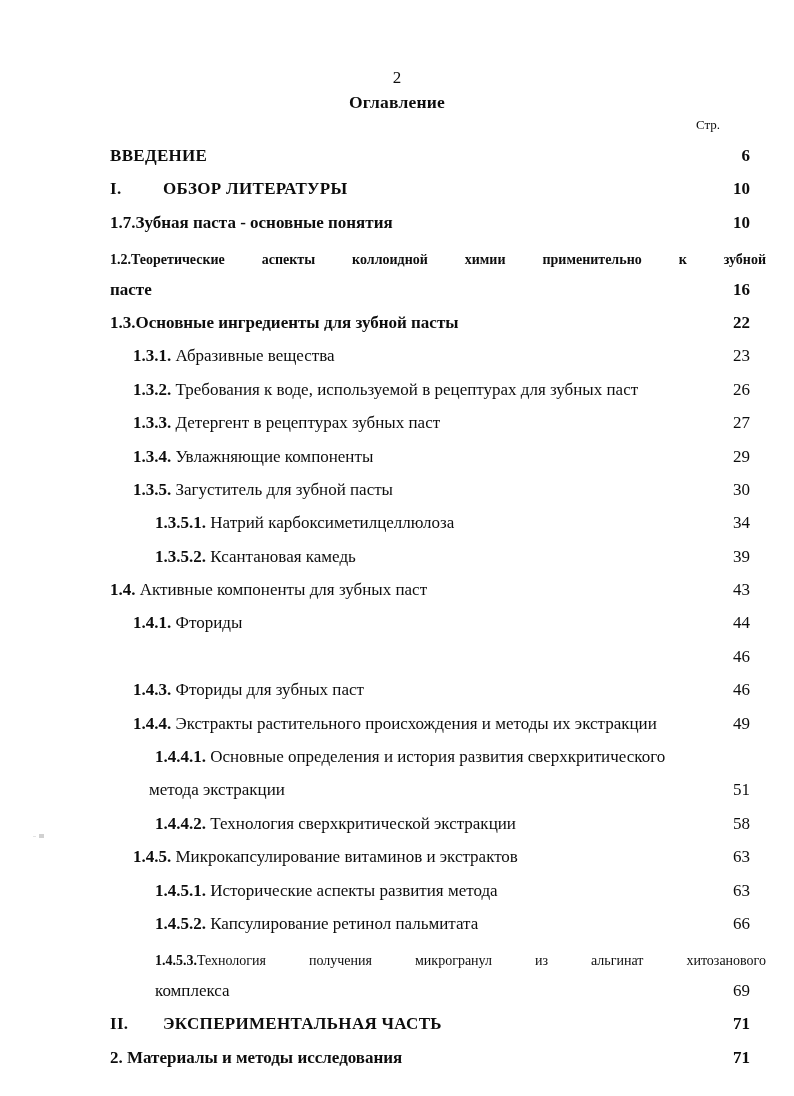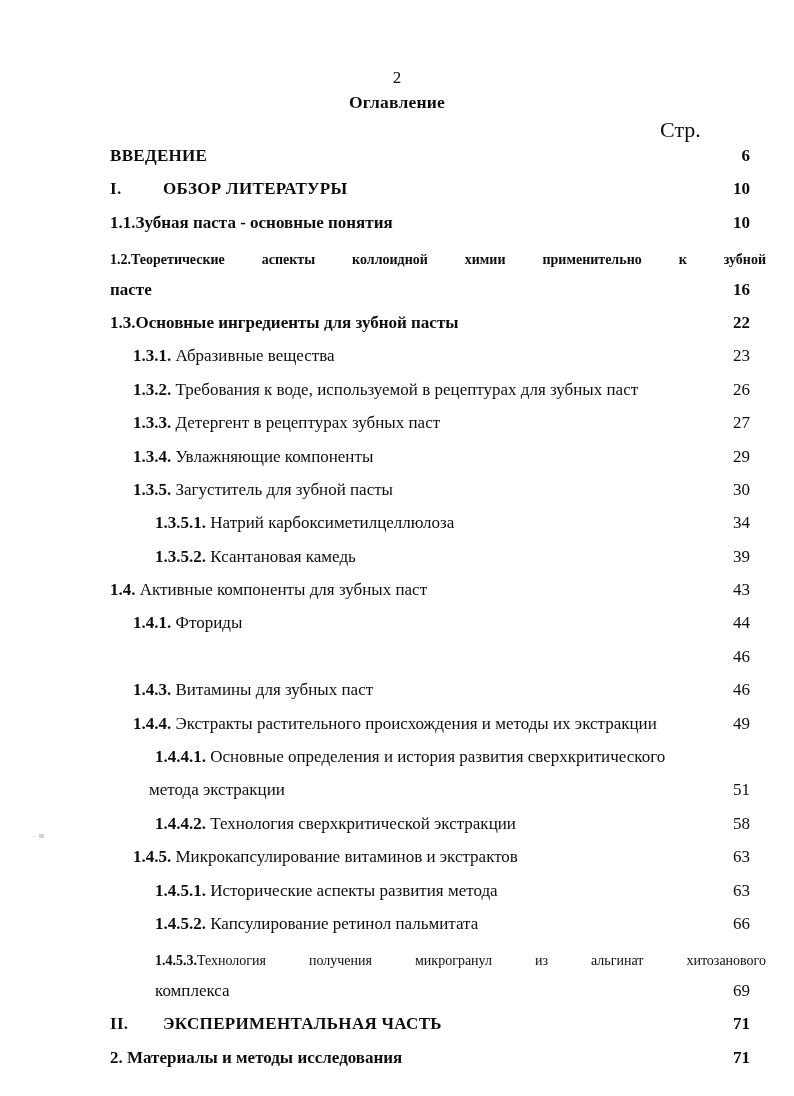--- a/index.html
+++ b/index.html
@@ -51,22 +51,22 @@
     text-align: center;
     font-size: 17.5px;
     font-weight: 700;
     letter-spacing: .2px;
   }
   .col-head {
     position: absolute;
     top: 117px;
     left: 660px;
     width: 96px;
-    text-align: left;
-    font-size: 22px;
+    text-align: center;
+    font-size: 13px;
     font-weight: 400;
   }
 
   
   .toc {
     position: absolute;
     top: 139px;
     left: 0;
     width: 708px;
   }
@@ -156,21 +156,21 @@
       <div class="row lvl0">
         <span class="title b caps">ВВЕДЕНИЕ</span>
         <span class="num b">6</span>
       </div>
       <div class="row lvl0">
         <span class="title b caps">I.</span>
         <span class="roman-label">ОБЗОР ЛИТЕРАТУРЫ</span>
         <span class="num b">10</span>
       </div>
       <div class="row lvl0">
-        <span class="title b">1.1.Зубная паста - основные понятия</span>
+        <span class="title b">1.7.Зубная паста - основные понятия</span>
         <span class="num b">10</span>
       </div>
       <div class="row lvl0">
         <div class="just b">1.2.Теоретические аспекты коллоидной химии применительно к зубной</div>
       </div>
       <div class="row lvl0 cont">
         <span class="title b">пасте</span>
         <span class="num b">16</span>
       </div>
       <div class="row lvl0">
@@ -210,21 +210,21 @@
         <span class="num n">43</span>
       </div>
       <div class="row lvl1">
         <span class="title"><span class="pfx">1.4.1.</span><span> Фториды</span></span>
         <span class="num n">44</span>
       </div>
       <div class="row lvl1">
         <span class="num n">46</span>
       </div>
       <div class="row lvl1">
-        <span class="title"><span class="pfx">1.4.3.</span><span> Витамины для зубных паст</span></span>
+        <span class="title"><span class="pfx">1.4.3.</span><span> Фториды для зубных паст</span></span>
         <span class="num n">46</span>
       </div>
       <div class="row lvl1">
         <span class="title"><span class="pfx">1.4.4.</span><span> Экстракты растительного происхождения и методы их экстракции</span></span>
         <span class="num n">49</span>
       </div>
       <div class="row lvl2">
         <span class="title"><span class="pfx">1.4.4.1.</span><span> Основные определения и история развития сверхкритического</span></span>
       </div>
       <div class="row lvl1 cont">

